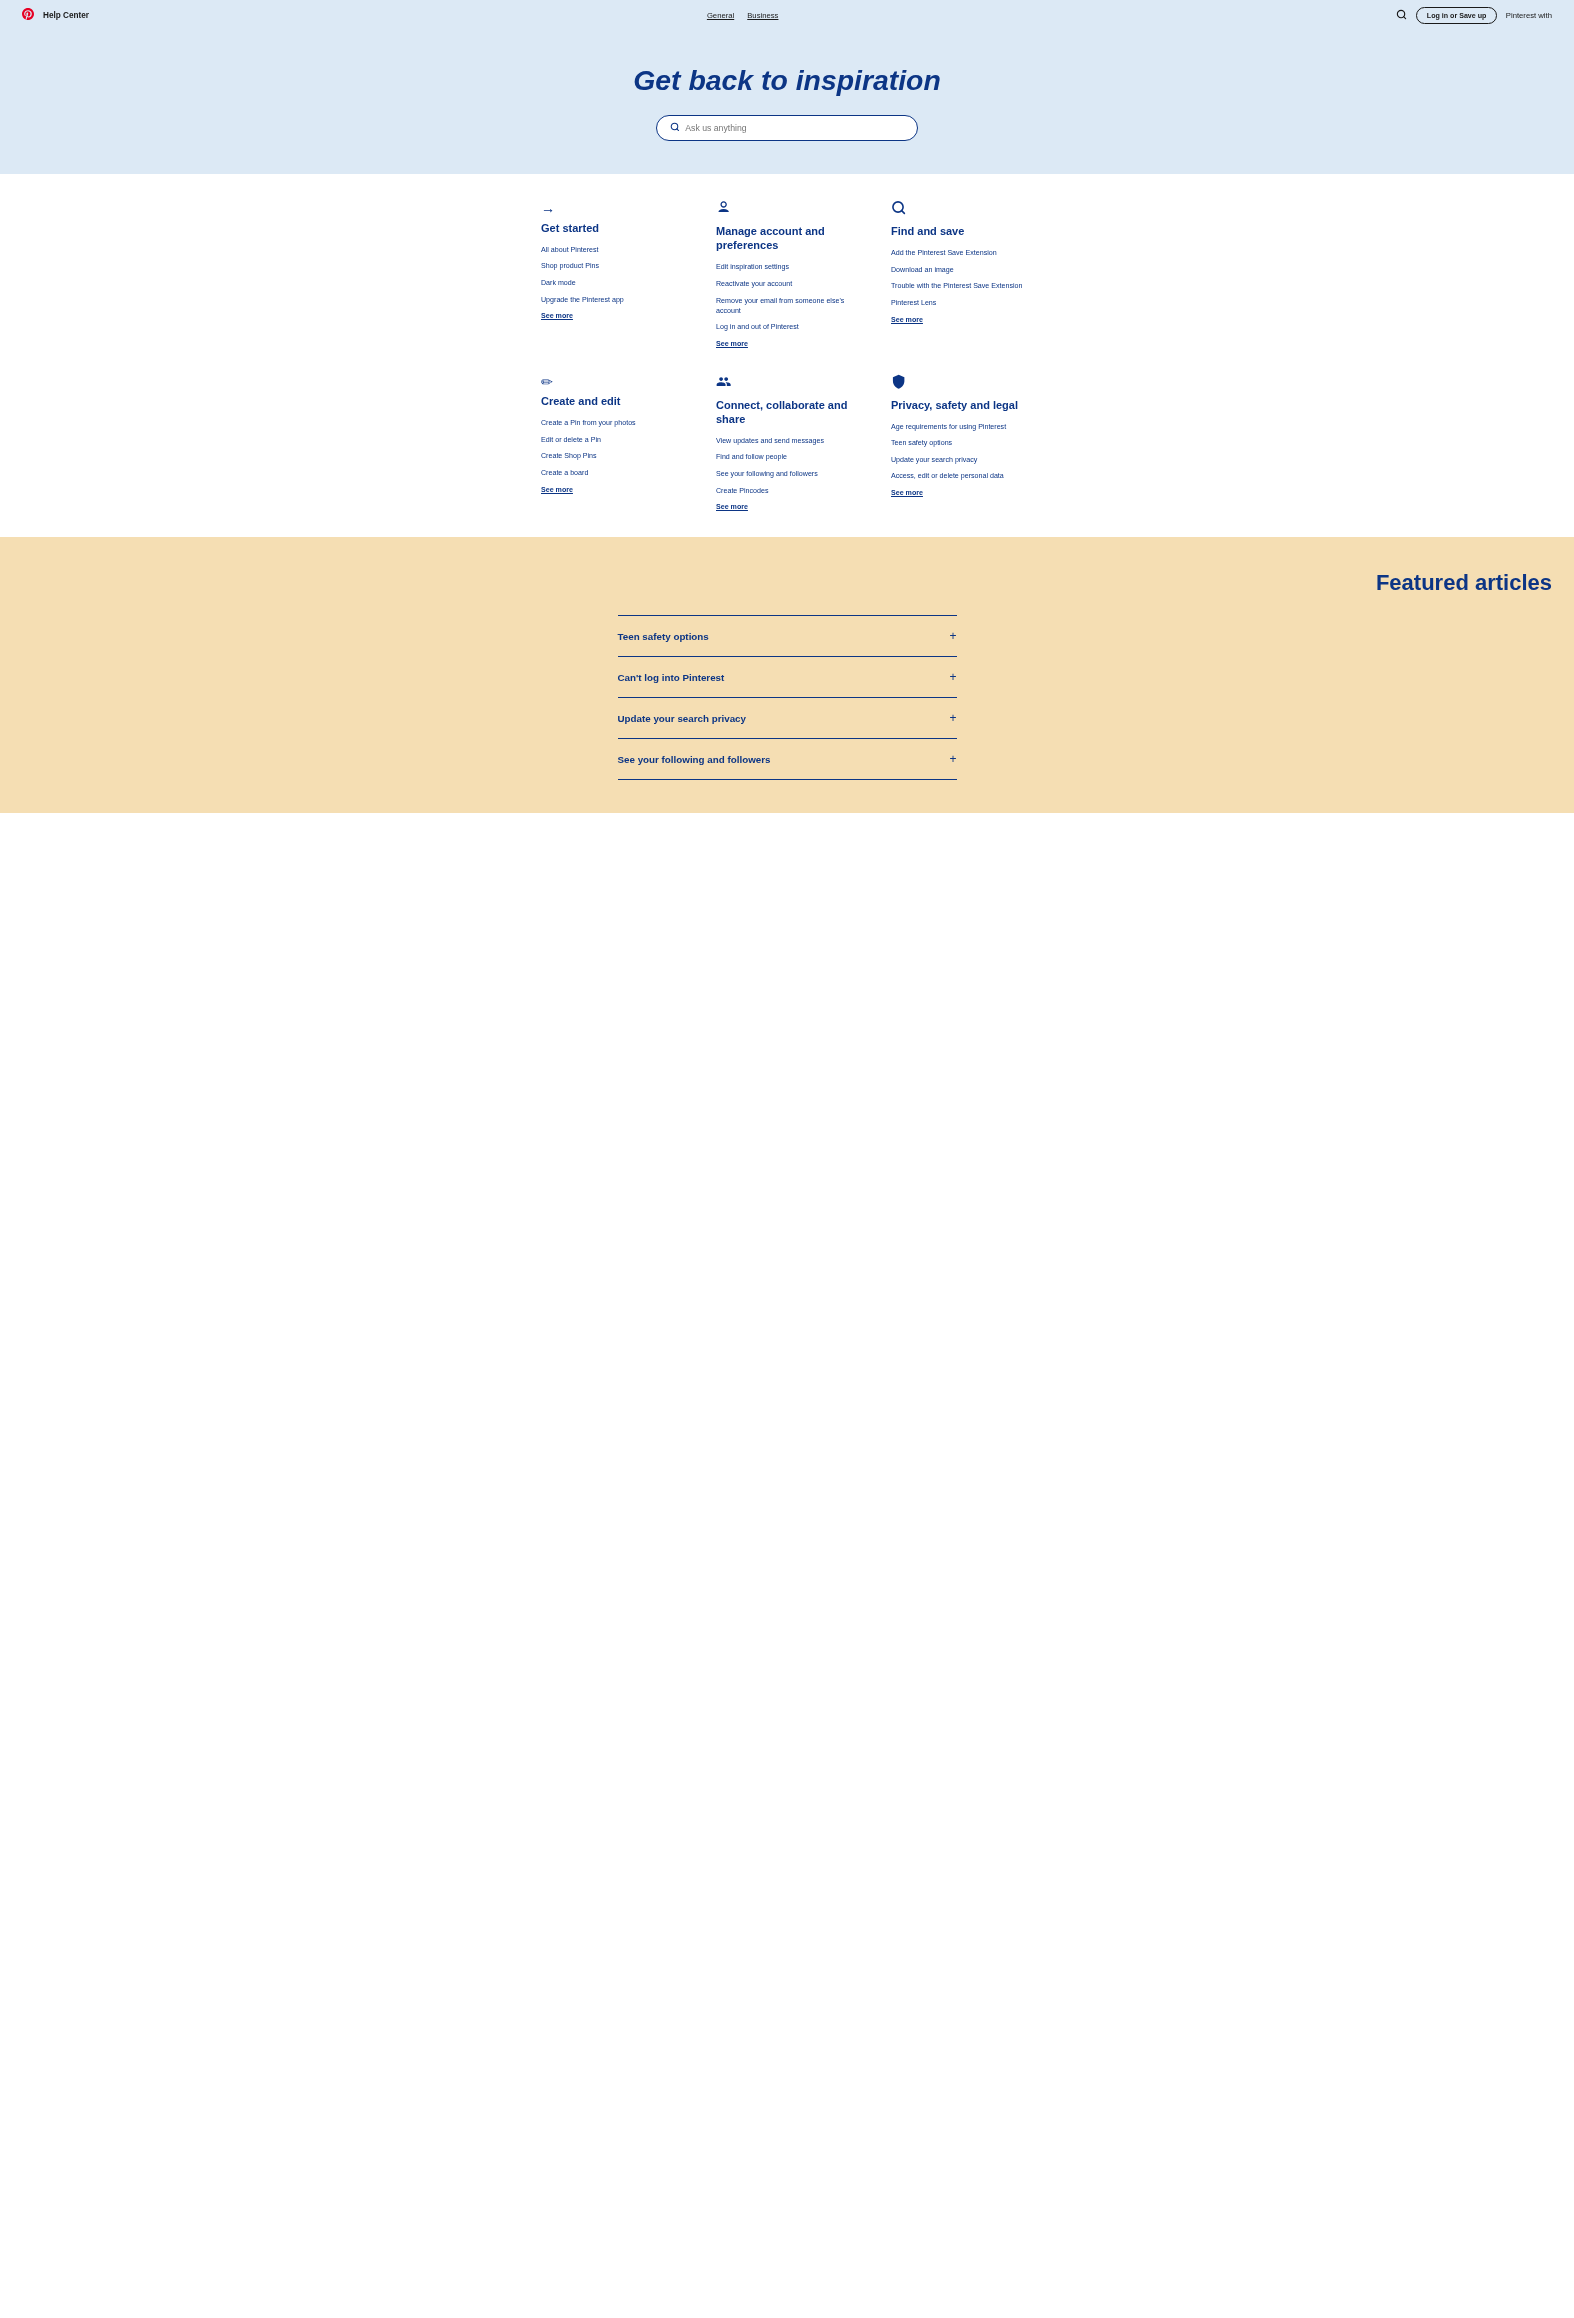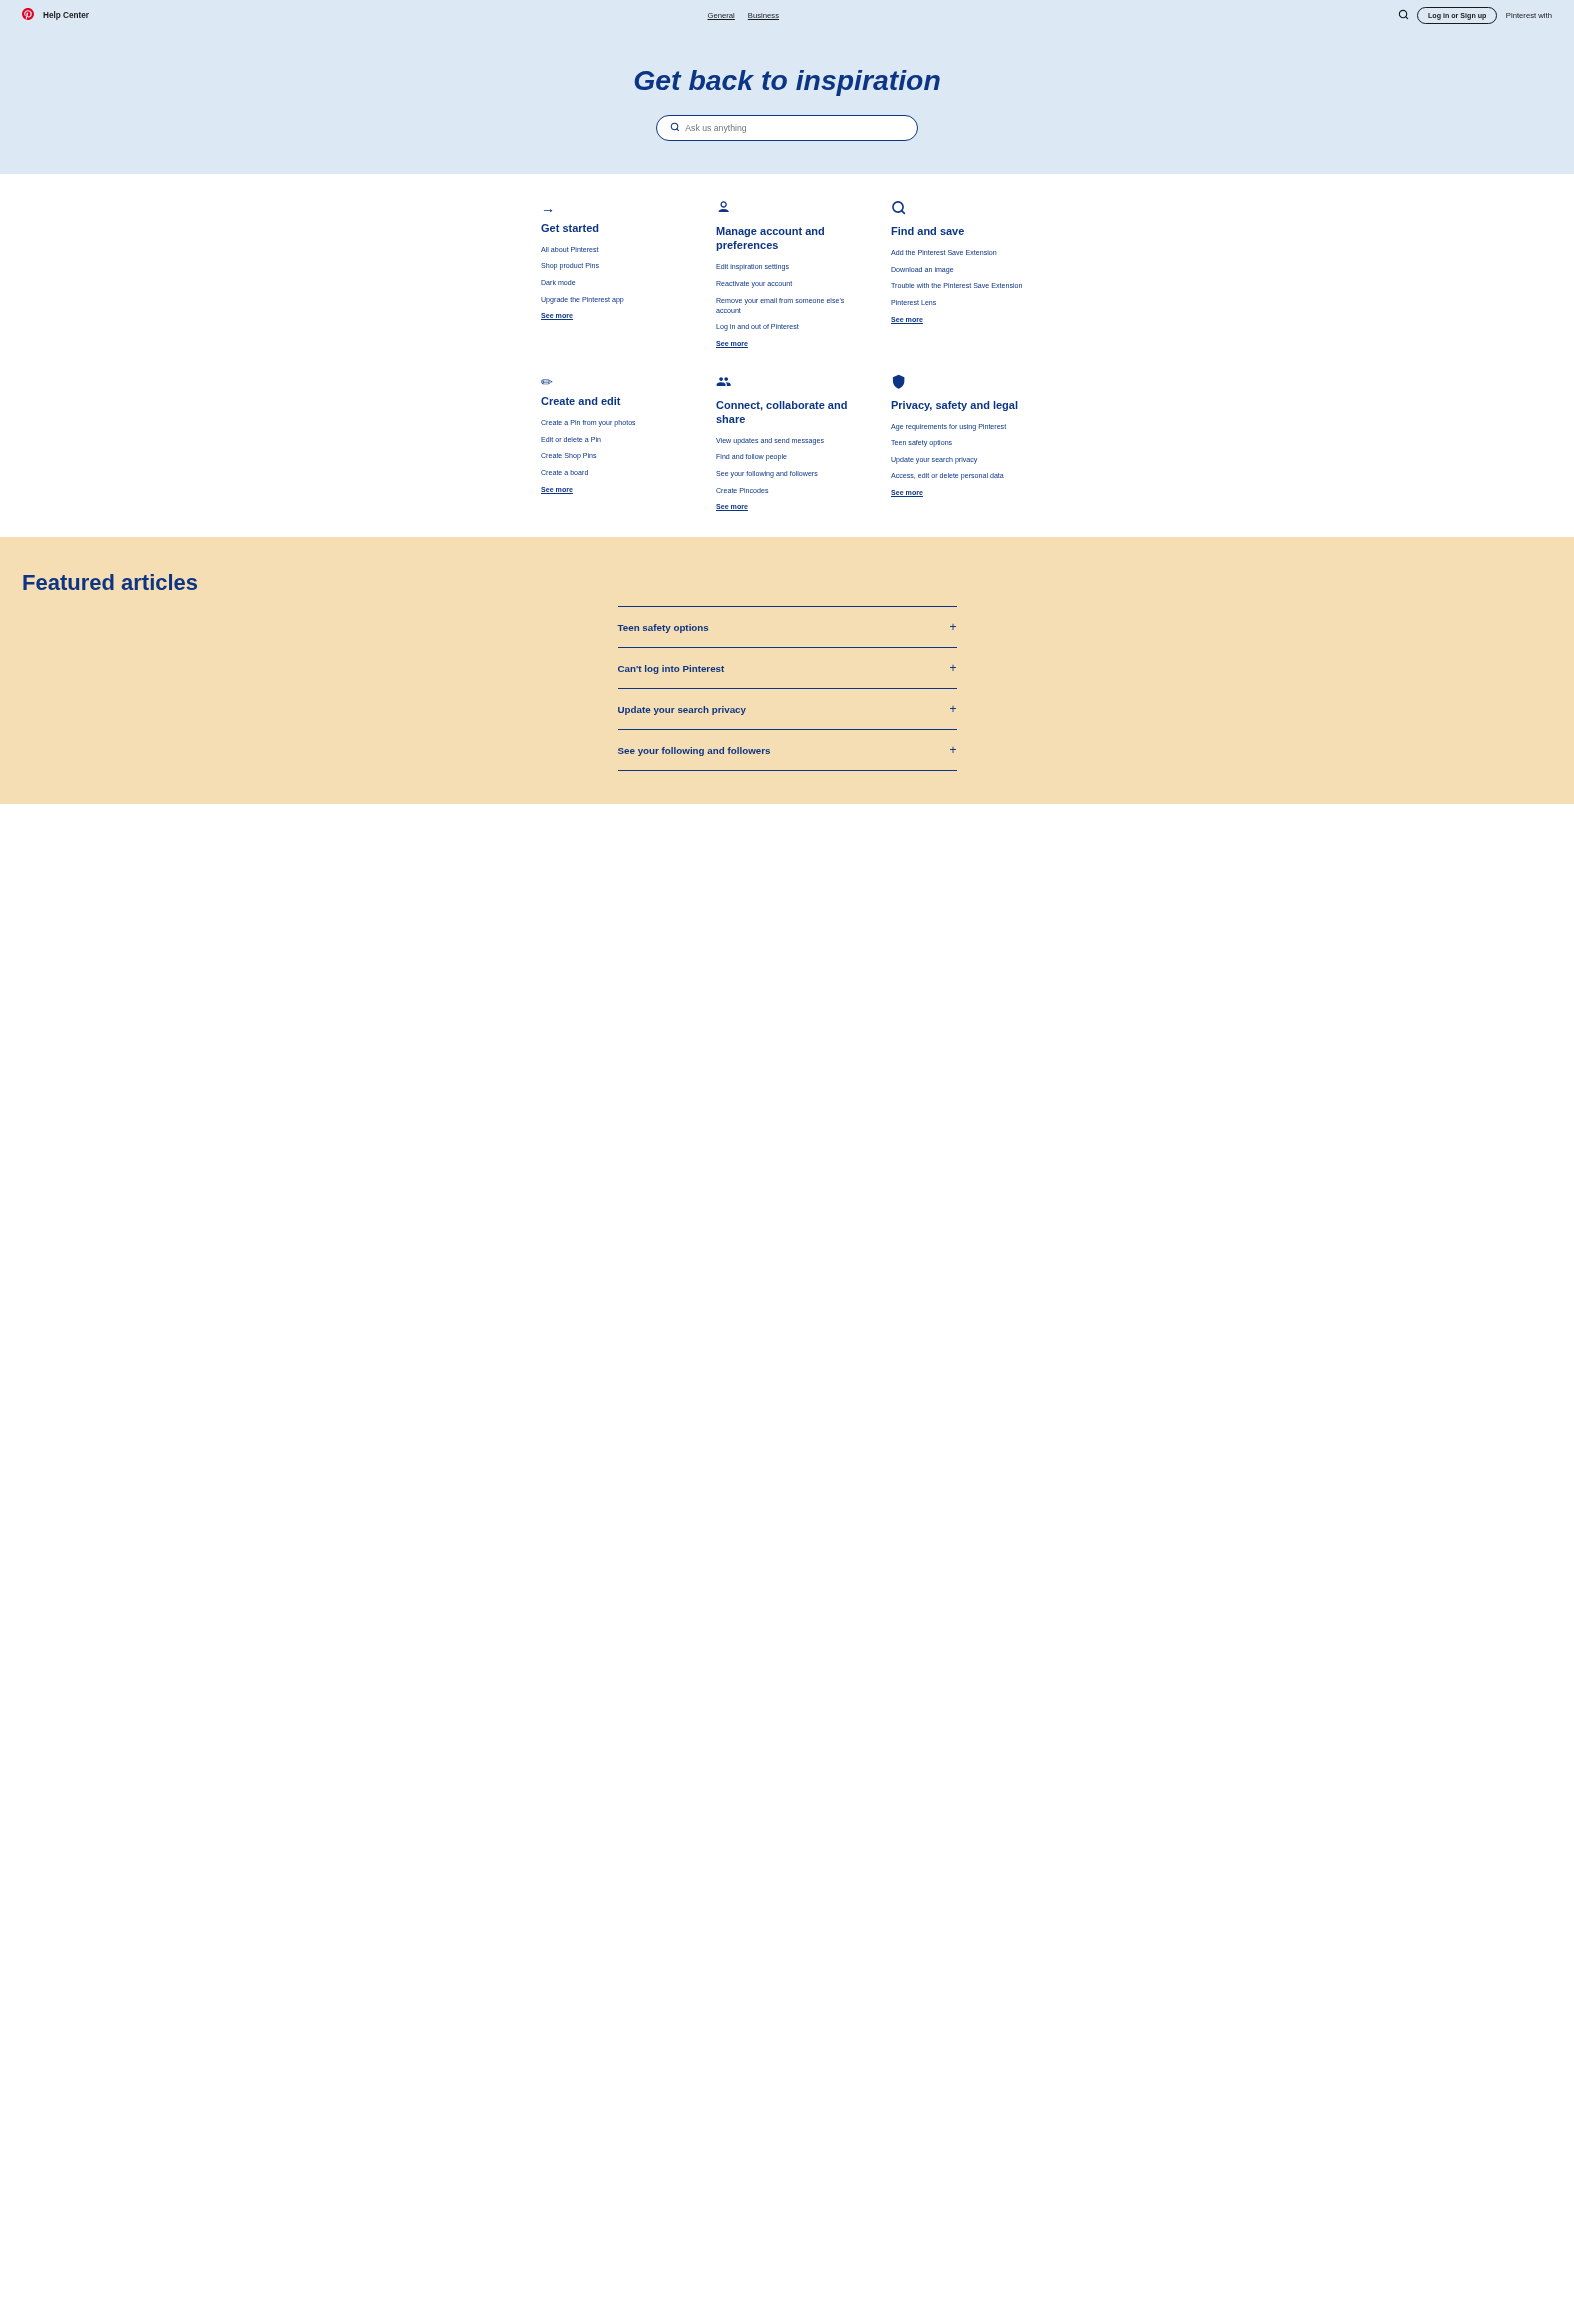--- a/index.html
+++ b/index.html
@@ -98,25 +98,25 @@
       text-decoration: underline;
       cursor: pointer;
     }
 
     
     .featured-section {
       background: #f5deb3;
       padding: 33px 22px;
     }
     .featured-title {
-      text-align: left;
+      text-align: right;
       font-size: 22px;
       font-weight: 700;
       color: #0c3585;
-      margin-bottom: 10px;
+      margin-bottom: 19px;
     }
     .featured-list {
       max-width: 339px;
       margin: 0 auto;
     }
     .featured-item {
       border-top: 0.8px solid #0c3585;
       padding: 13px 0;
       display: flex;
       align-items: center;
@@ -147,21 +147,21 @@
     <a>General</a>
     <a>Business</a>
   </div>
   <div class="nav-right">
     <span class="nav-search-icon">
       <svg width="11" height="11" viewBox="0 0 24 24" fill="none" stroke="#1a1a1a" stroke-width="2.5" stroke-linecap="round" stroke-linejoin="round">
         <circle cx="11" cy="11" r="8"></circle>
           <line x1="21" y1="21" x2="16.65" y2="16.65"></line>
       </svg>
     </span>
-    <button class="btn-login">Log in or Sign up</button>
+    <button class="btn-login">Log in or Save up</button>
     <span class="nav-home">Pinterest with</span>
   </div>
 </nav>
 
 <section class="hero">
   <h1 class="hero-title">Get back to inspiration</h1>
   <div class="search-bar">
     <span class="search-bar-icon">
       <svg width="9.8" height="9.8" viewBox="0 0 24 24" fill="none" stroke="#0c3585" stroke-width="2.5" stroke-linecap="round" stroke-linejoin="round">
         <circle cx="11" cy="11" r="8"></circle>

